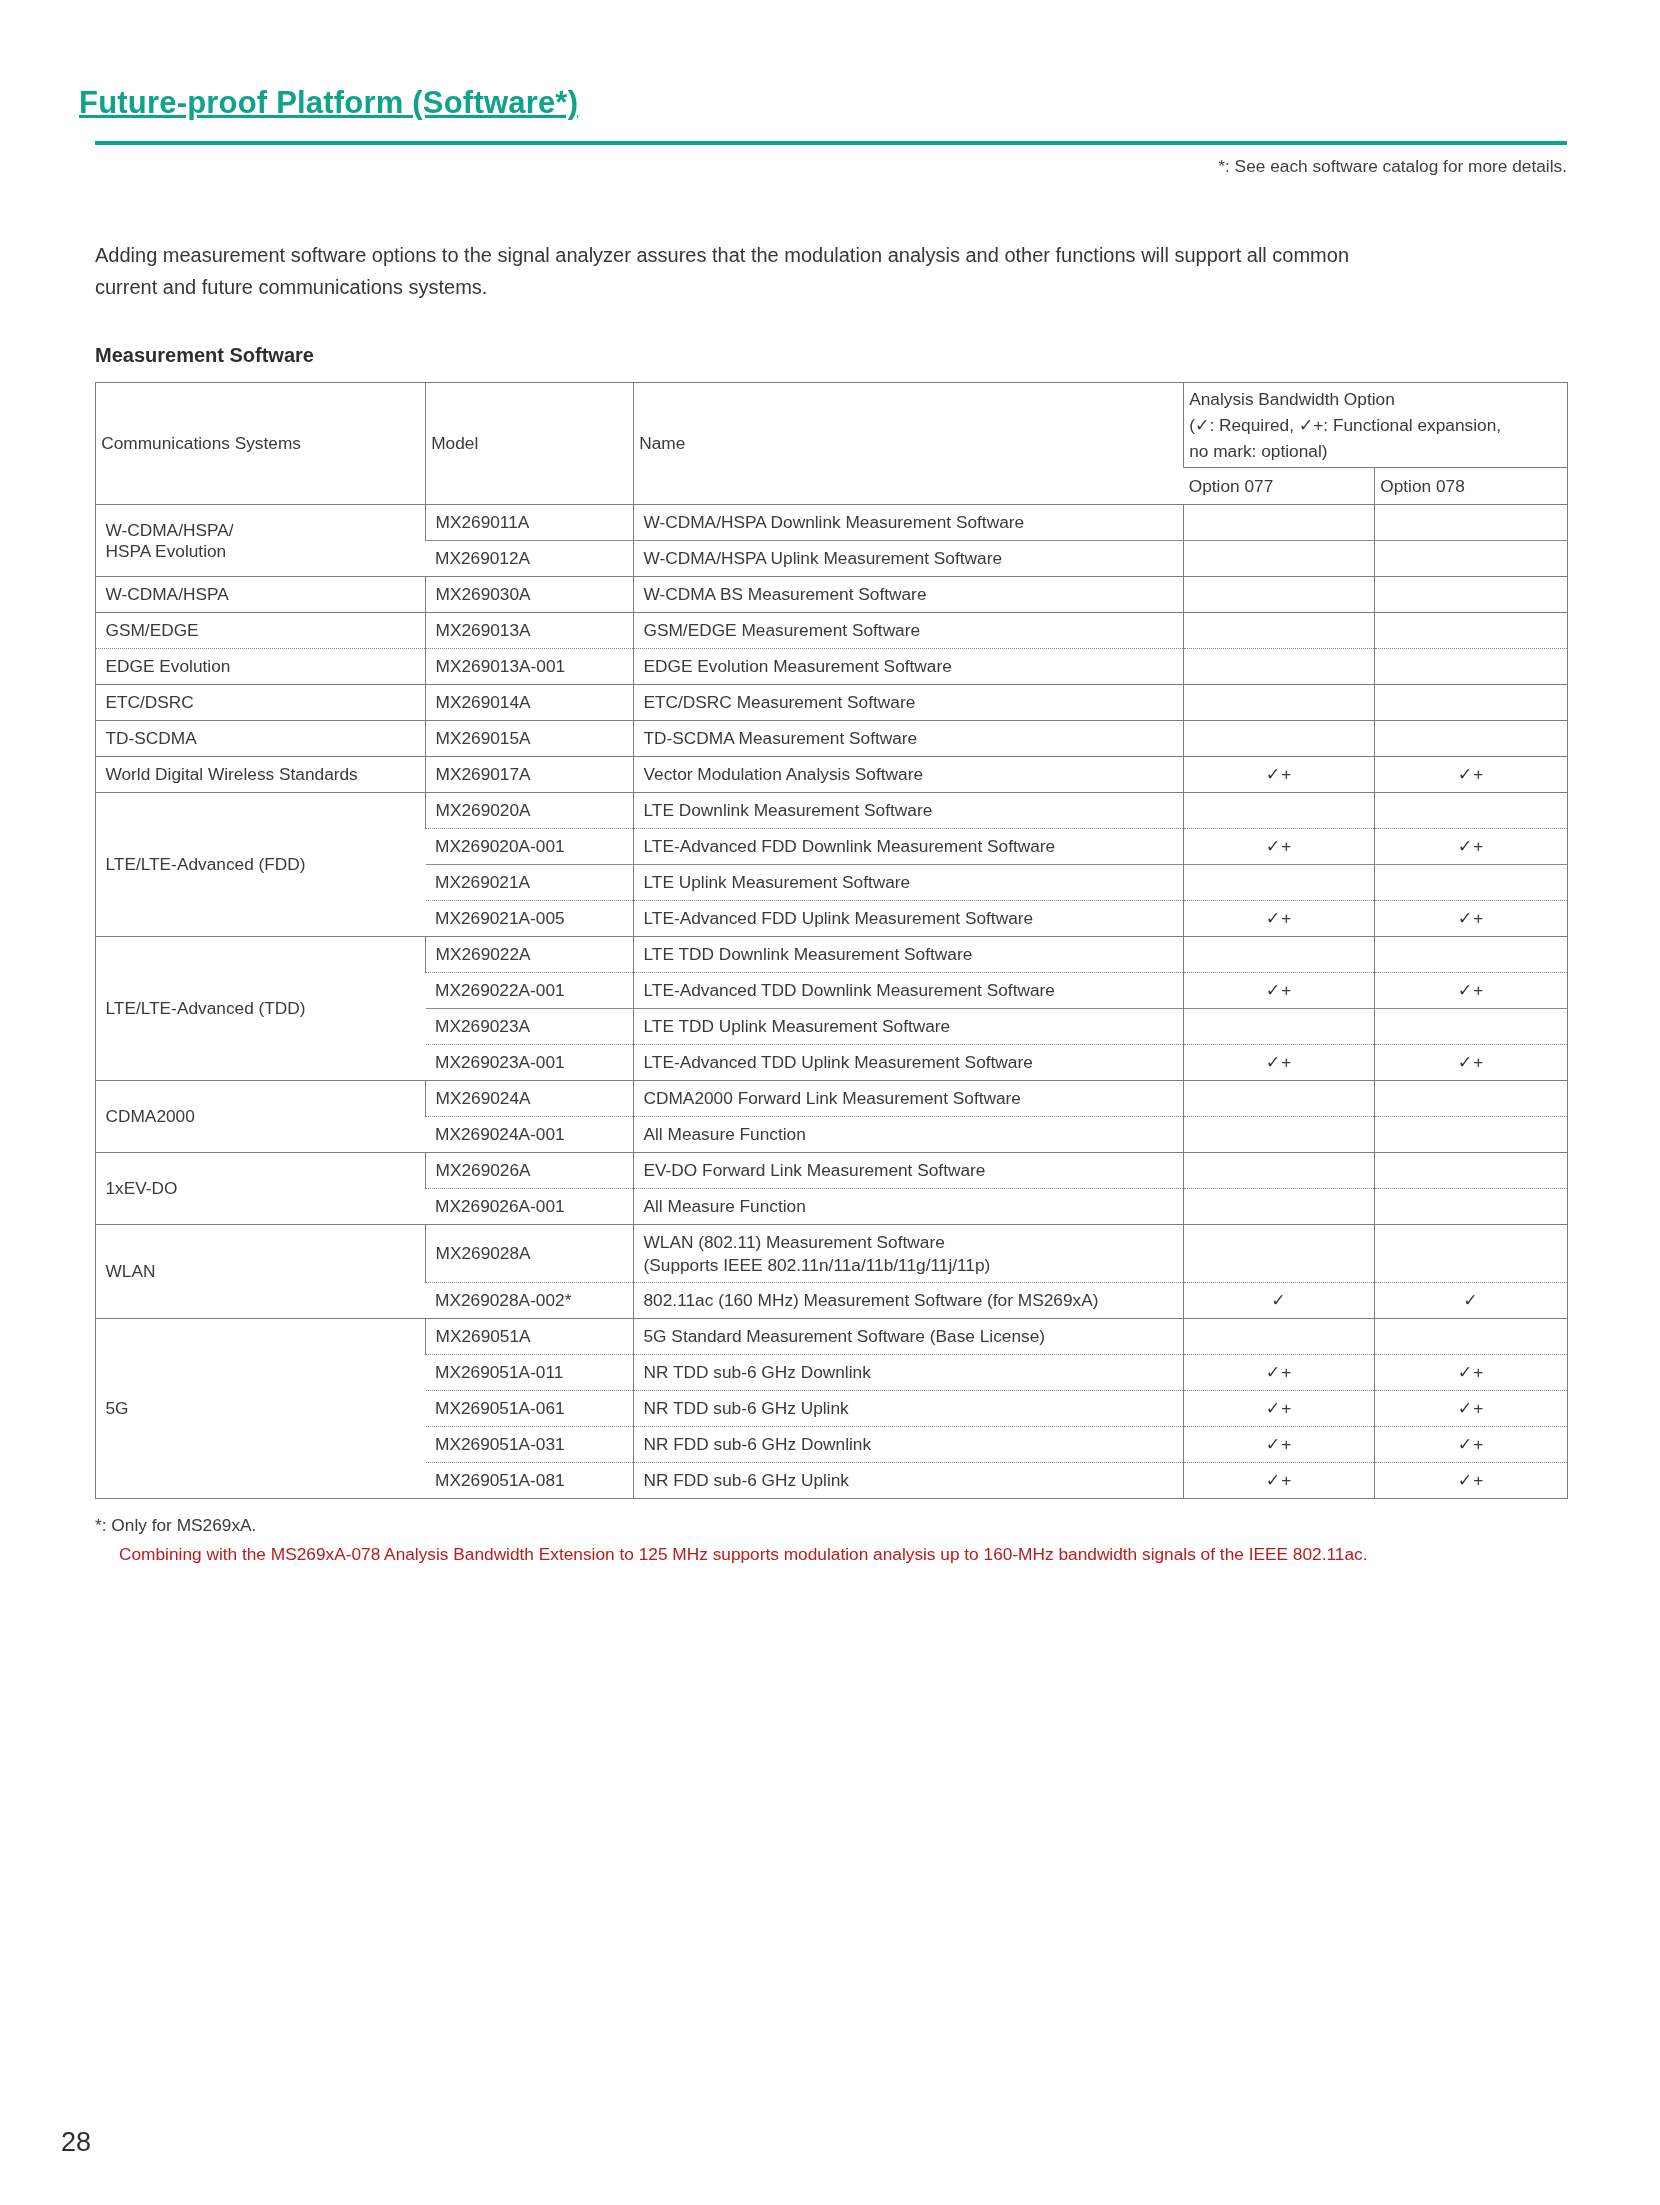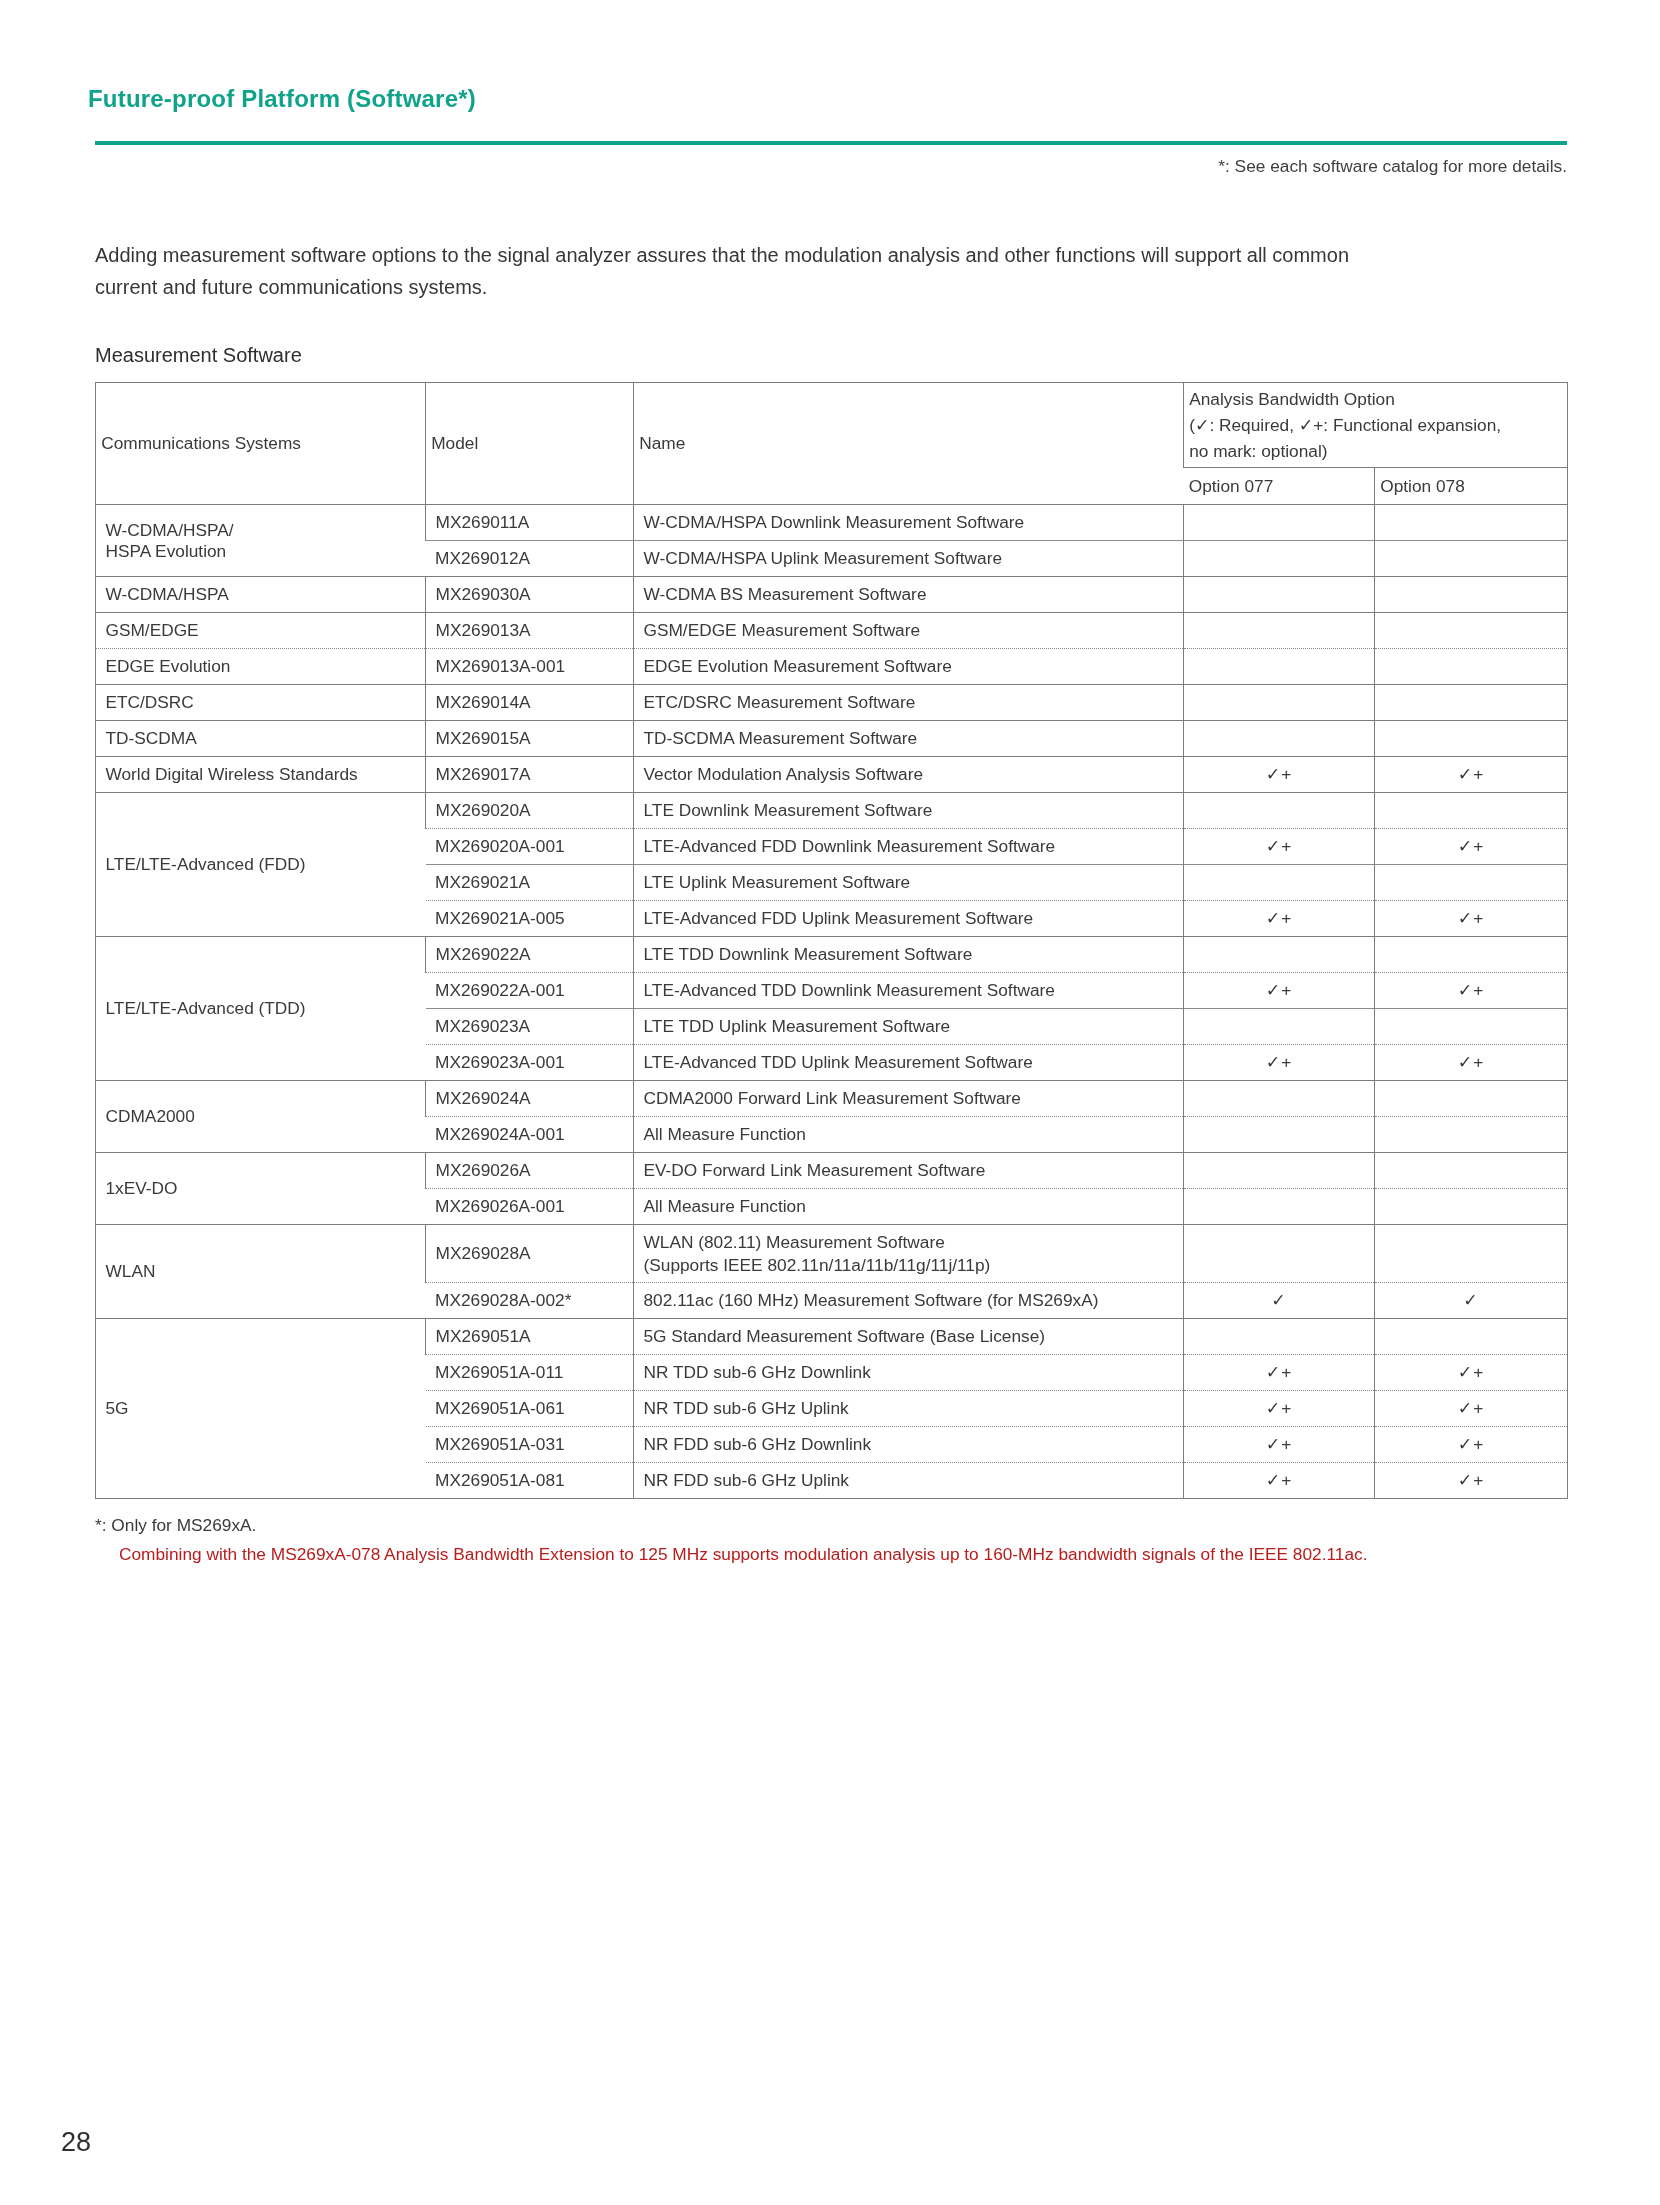--- a/index.html
+++ b/index.html
@@ -3,38 +3,38 @@
 <meta charset="utf-8">
 <style>
   :root { --accent: #0fa38a; --ink: #3b3b3b; --bd-strong: #7c7c7c; --bd-light: #949494; }
   * { margin: 0; padding: 0; box-sizing: border-box; }
   body { background: #e8e8e8; font-family: "Liberation Sans", sans-serif; color: var(--ink); }
   .page {
     position: relative; width: 1660px; height: 2205px; background: #ffffff;
     margin: 0 auto; overflow: hidden;
   }
   .page-title {
-    position: absolute; left: 88px; top: 85px;
-    font-size: 24px; font-weight: 700; color: var(--accent); letter-spacing: 0.2px;
+    position: absolute; left: 79px; top: 85px;
+    font-size: 31px; font-weight: 700; color: var(--accent); letter-spacing: 0.2px; text-decoration: underline;
   }
   .title-rule {
     position: absolute; left: 95px; top: 141px; width: 1472px; height: 4.3px;
     background: var(--accent);
   }
   .title-note {
     position: absolute; left: 95px; top: 156px; width: 1472px;
     font-size: 17.3px; text-align: right; color: #3f3f3f;
   }
   .intro {
     position: absolute; left: 95px; top: 239px; width: 1487px;
     font-size: 20px; line-height: 32px; color: #373737;
   }
   .section-heading {
     position: absolute; left: 95px; top: 344px;
-    font-size: 20px; font-weight: 400; color: #2e2e2e;
+    font-size: 20px; font-weight: 700; color: #2e2e2e;
   }
   table.sw {
     position: absolute; left: 95px; top: 382px; width: 1472px;
     border-collapse: collapse; table-layout: fixed;
     font-size: 17.3px; color: #3a3a3a;
   }
   table.sw { border: 1.7px solid var(--bd-strong); }
   col.c-sys { width: 330px; }
   col.c-model { width: 208px; }
   col.c-name { width: 550px; }

